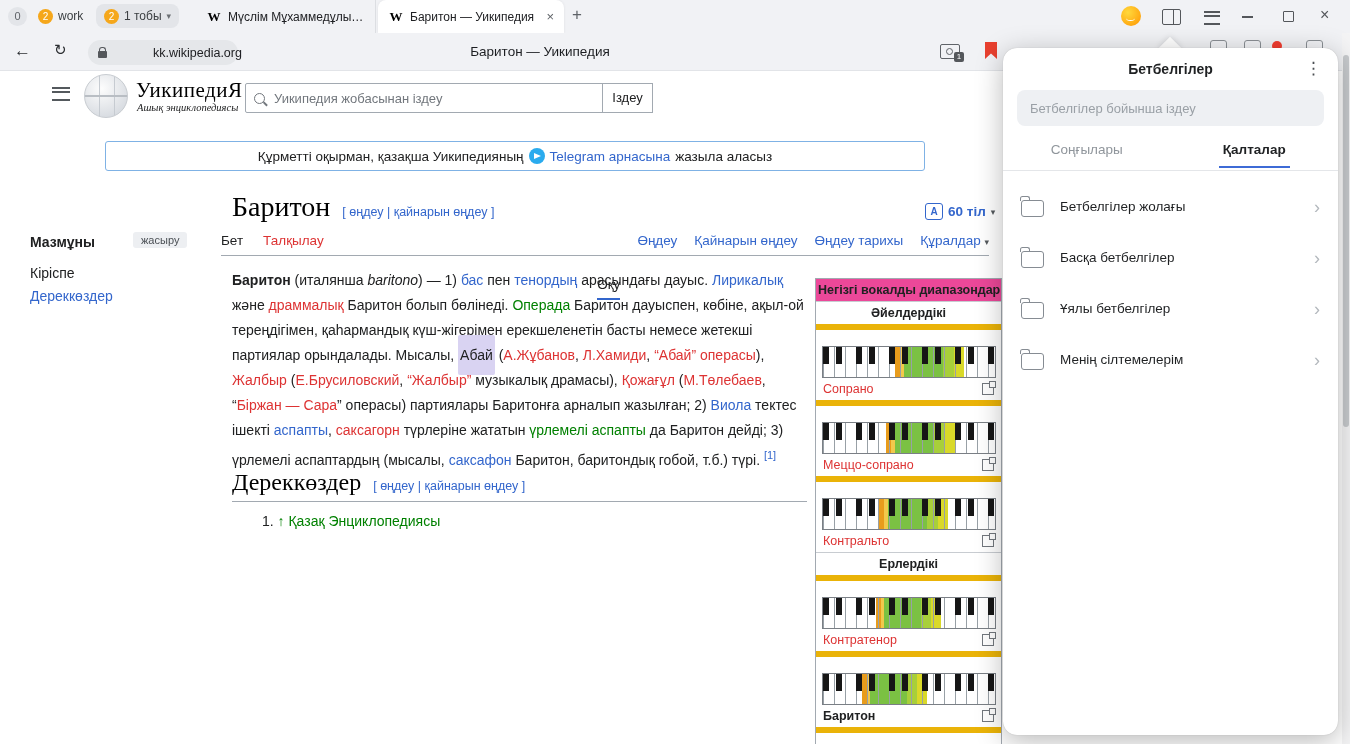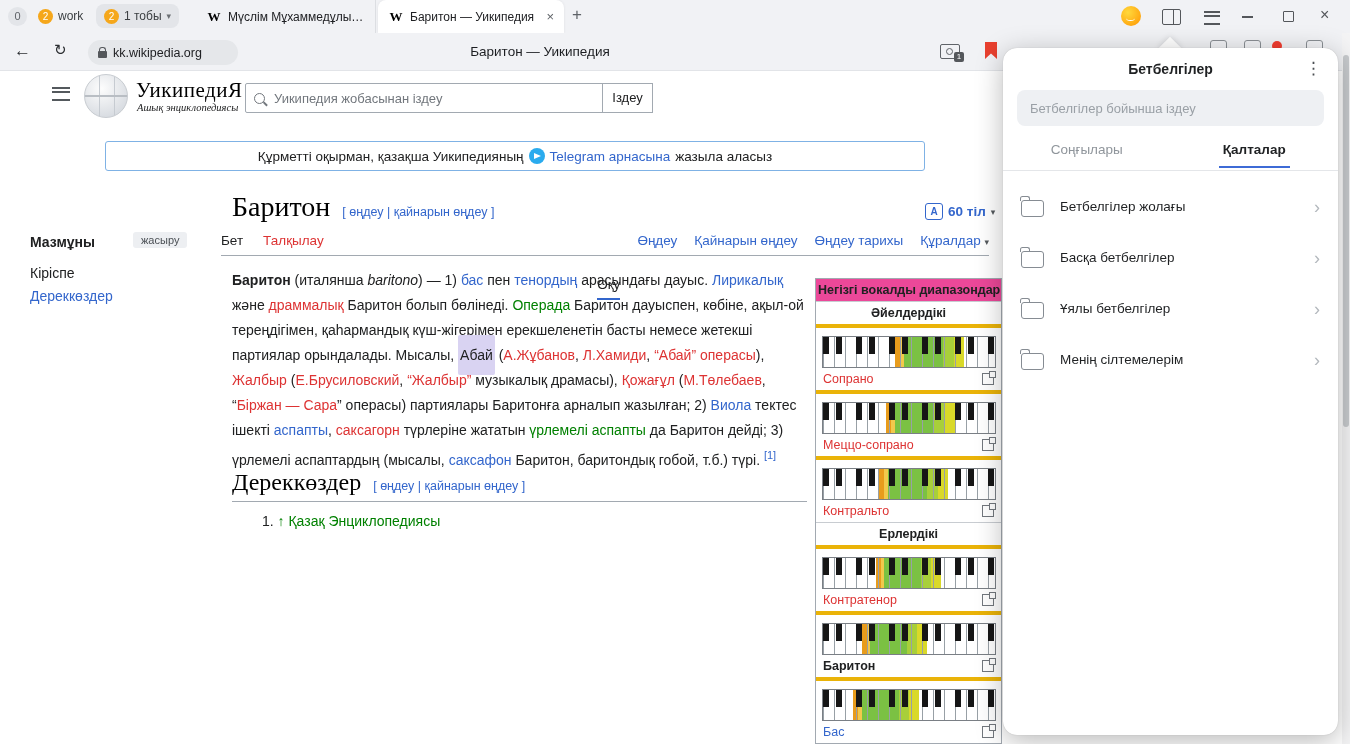--- a/index.html
+++ b/index.html
@@ -35,21 +35,21 @@
   .wmax{position:absolute;left:1283px;top:11px;width:9px;height:9px;border:1.5px solid #54575b;border-radius:1px;}
   .wclose{position:absolute;left:1320px;top:6px;font-size:16px;color:#54575b;}
   
   .toolbar{position:absolute;left:0;top:33px;width:1350px;height:38px;background:#f1f2f5;border-bottom:1px solid #e2e4e8;box-sizing:border-box;}
   .nav-back{position:absolute;left:14px;top:8px;font-size:17px;color:#2b2e31;}
   .nav-reload{position:absolute;left:54px;top:8px;font-size:15px;color:#2b2e31;}
   .urlbox{position:absolute;left:88px;top:7px;width:150px;height:25px;background:#e5e7ea;border-radius:13px;
     display:flex;align-items:center;gap:6px;padding:0 10px;box-sizing:border-box;}
   .lock{width:9px;height:7px;background:#54575b;border-radius:1px;position:relative;margin-top:3px;flex:0 0 auto;}
   .lock::before{content:"";position:absolute;left:1px;top:-4px;width:5px;height:4px;border:1.5px solid #54575b;border-bottom:none;border-radius:3px 3px 0 0;}
-  .url-text{font-size:12.5px;color:#202124;}
+  .url-text{font-size:12.5px;color:#202124;margin-left:40px;}
   .win-title{position:absolute;left:340px;top:11px;width:400px;text-align:center;font-size:13.5px;color:#1c1e21;}
   .cam{position:absolute;left:940px;top:11px;width:18px;height:13px;border:1.5px solid #5f6368;border-radius:2px;}
   .cam::before{content:"";position:absolute;left:5px;top:2.5px;width:5px;height:5px;border:1.5px solid #5f6368;border-radius:50%;}
   .cam-badge{position:absolute;right:-5px;bottom:-4px;width:10px;height:10px;background:#54575b;color:#fff;
     font-size:8px;line-height:10px;text-align:center;border-radius:2px;}
   .flag{position:absolute;left:985px;top:9px;width:12px;height:17px;background:#e8402f;
     clip-path:polygon(0 0,100% 0,100% 100%,50% 68%,0 100%);}
   .peek{position:absolute;top:7px;width:15px;height:13px;border:1.5px solid #8a8f94;border-radius:3px;}
   .peek-dot{position:absolute;left:1272px;top:8px;width:10px;height:10px;border-radius:50%;background:#f23d30;z-index:9;}
   
@@ -109,21 +109,21 @@
   .ref-h{position:absolute;left:232px;top:398px;width:575px;border-bottom:1px solid #a2a9b1;padding-bottom:5px;
     display:flex;align-items:baseline;gap:12px;}
   .ref-h .h2{font-family:"Liberation Serif",serif;font-size:24px;color:#000;}
   .ref-item{position:absolute;left:262px;top:442px;font-size:14px;}
   .ref-num{color:#202122;}
   .ref-green{color:#008000;}
   
   .ibox{position:absolute;left:815px;top:207px;width:187px;border:1px solid #a2a9b1;background:#fff;box-sizing:border-box;font-size:12.5px;}
   .ib-head{background:#ec4899;font-weight:bold;text-align:center;padding:4px 2px;white-space:nowrap;overflow:hidden;}
   .ib-sec{font-weight:bold;text-align:center;padding:4px 2px;border-top:1px solid #c8ccd1;}
-  .ib-cell{padding:7px 5px 4px;border-top:4px solid #eab308;}
+  .ib-cell{padding:15px 5px 4px;border-top:6px solid #eab308;}
   .kbd{position:relative;width:172px;height:30px;border:1px solid #7a7f85;margin:1px auto 3px;background:#fff;overflow:hidden;}
   .kbd-hl{position:absolute;top:0;bottom:0;
     background:linear-gradient(90deg,#e89c1c 0 7%,#f2c94c 7% 13%,#7bc143 13% 70%,#a8cf3a 70% 85%,#d9d929 85% 100%);}
   .kbd-keys{position:absolute;left:0;top:0;right:0;bottom:0;
     background:repeating-linear-gradient(90deg,#98a0a6 0 1px,transparent 1px 11px);}
   .kbd-black{position:absolute;left:0;right:0;top:0;height:58%;
     background:repeating-linear-gradient(90deg,#161616 0 6px,transparent 6px 13px,#161616 13px 19px,transparent 19px 33px,#161616 33px 39px,transparent 39px 46px,#161616 46px 52px,transparent 52px 66px);}
   .ib-lrow{display:flex;align-items:center;justify-content:space-between;padding:1px 2px 0;}
   .vl{font-size:12.5px;}
   .vl-red{color:#d33;}

